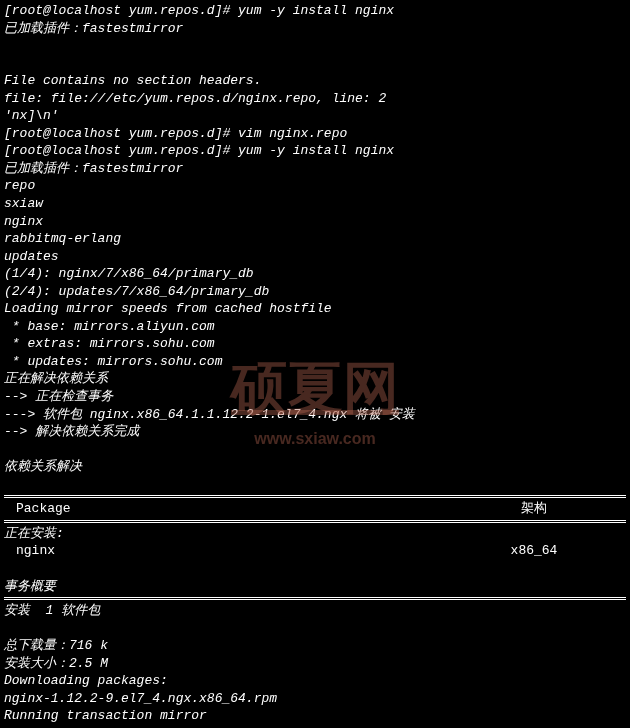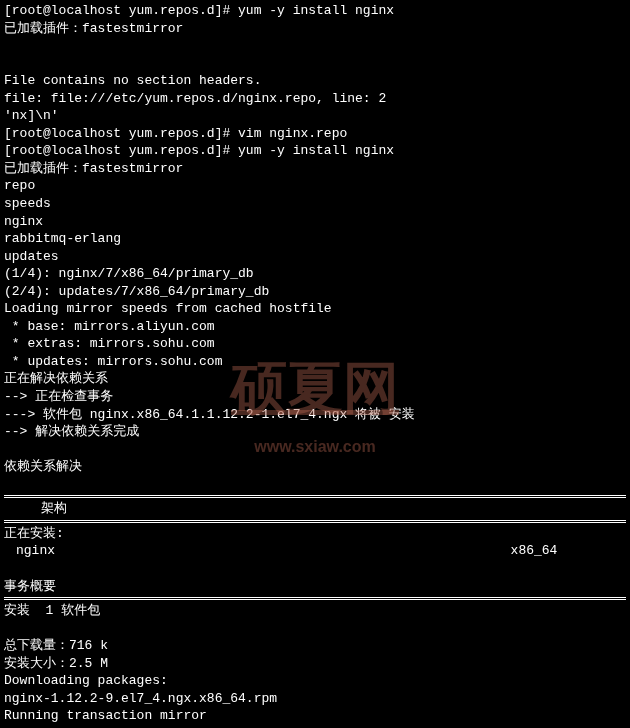--- a/index.html
+++ b/index.html
@@ -6,21 +6,21 @@
     body {
       background: #000;
       color: #fff;
       font-family: "Courier New", monospace;
       font-size: 13px;
       line-height: 1.35;
       padding: 2px 4px;
       width: 630px;
       position: relative;
     }
-    .line { white-space: pre; }
+    .line { white-space: pre; font-style: italic; }
     .sep-double {
       border-top: 1px solid #fff;
       border-bottom: 1px solid #fff;
       height: 3px;
       margin: 2px 0;
     }
     .table-row { display: flex; }
     .col-package { flex: 0 0 480px; padding-left: 12px; }
     .col-arch { flex: 0 0 100px; text-align: center; }
     .watermark {
@@ -28,55 +28,56 @@
       top: 350px;
       left: 50%;
       transform: translateX(-50%);
       text-align: center;
       color: rgba(180, 100, 80, 0.4);
       font-family: "SimHei", sans-serif;
       pointer-events: none;
       z-index: 10;
     }
     .watermark .big { font-size: 56px; font-weight: bold; text-decoration: underline; }
-    .watermark .small { font-size: 16px; font-weight: bold; margin-top: 10px; }
+    .watermark .small { font-size: 16px; font-weight: bold; margin-top: 2px; }
   </style>
 </head>
 <body>
 
 <div class="line"><span>[root@localhost yum.repos.d]# </span><span>yum -y install nginx</span></div>
 <div class="line">已加载插件：fastestmirror</div>
 <div class="line"> </div>
 <div class="line"> </div>
 <div class="line">File contains no section headers.</div>
 <div class="line">file: file:///etc/yum.repos.d/nginx.repo, line: 2</div>
 <div class="line">'nx]\n'</div>
 <div class="line"><span>[root@localhost yum.repos.d]# </span><span>vim nginx.repo</span></div>
 <div class="line"><span>[root@localhost yum.repos.d]# </span><span>yum -y install nginx</span></div>
 <div class="line">已加载插件：fastestmirror</div>
 <div class="line">repo</div>
-<div class="line">speeds</div>
+<div class="line">sxiaw</div>
 <div class="line">nginx</div>
 <div class="line">rabbitmq-erlang</div>
 <div class="line">updates</div>
 <div class="line">(1/4): nginx/7/x86_64/primary_db</div>
 <div class="line">(2/4): updates/7/x86_64/primary_db</div>
 <div class="line">Loading mirror speeds from cached hostfile</div>
 <div class="line"> * base: mirrors.aliyun.com</div>
 <div class="line"> * extras: mirrors.sohu.com</div>
 <div class="line"> * updates: mirrors.sohu.com</div>
 <div class="line">正在解决依赖关系</div>
 <div class="line">--&gt; 正在检查事务</div>
 <div class="line">---&gt; 软件包 nginx.x86_64.1.1.12.2-1.el7_4.ngx 将被 安装</div>
 <div class="line">--&gt; 解决依赖关系完成</div>
 <div class="line"> </div>
 <div class="line">依赖关系解决</div>
 <div class="line"> </div>
 <div class="sep-double"></div>
 <div class="table-row">
+  <div class="col-package">Package</div>
   <div class="col-arch">架构</div>
 </div>
 <div class="sep-double"></div>
 <div class="line">正在安装:</div>
 <div class="table-row">
   <div class="col-package"> nginx</div>
   <div class="col-arch">x86_64</div>
 </div>
 <div class="line"> </div>
 <div class="line">事务概要</div>

